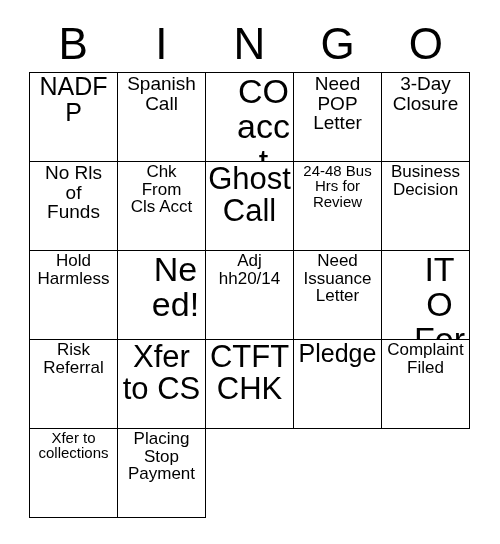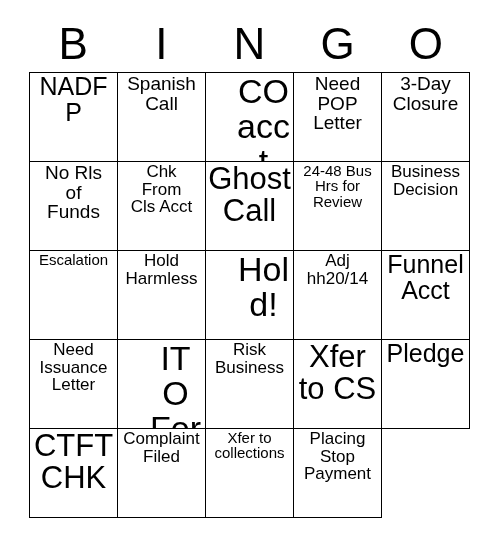--- a/index.html
+++ b/index.html
@@ -144,62 +144,55 @@
         <span class="cell-text fs-xs">24-48 Bus
 Hrs for
 Review</span>
       </div>
     <div class="cell">
         <span class="cell-text fs-s">Business
 Decision</span>
       </div>
 
     <div class="cell">
-        <span class="cell-text fs-xs">Escalation</span>
-      </div>
-    <div class="cell">
         <span class="cell-text fs-s">Hold
 Harmless</span>
       </div>
     <div class="cell">
-        <span class="cell-text fs-xxl">Hold!</span>
+        <span class="cell-text fs-xxl">Need!</span>
       </div>
     <div class="cell">
         <span class="cell-text fs-s">Adj
 hh20/14</span>
-      </div>
-    <div class="cell">
-        <span class="cell-text fs-l">Funnel
-Acct</span>
       </div>
 
     <div class="cell">
         <span class="cell-text fs-s">Need
 Issuance
 Letter</span>
       </div>
     <div class="cell">
         <span class="cell-text fs-xxl">ITO
 Form</span>
       </div>
     <div class="cell">
         <span class="cell-text fs-s">Risk
-Business</span>
+Referral</span>
       </div>
     <div class="cell">
         <span class="cell-text fs-xl">Xfer
 to CS</span>
       </div>
 
     <div class="cell">
-        <span class="cell-text fs-l">Pledge</span>
-      </div>
-    <div class="cell">
         <span class="cell-text fs-xl">CTFT
 CHK</span>
+      </div>
+    <div class="cell">
+        <span class="cell-text fs-l">Pledge</span>
       </div>
     <div class="cell">
         <span class="cell-text fs-s">Complaint
 Filed</span>
       </div>
     <div class="cell">
         <span class="cell-text fs-xs">Xfer to
 collections</span>
       </div>
     <div class="cell">

